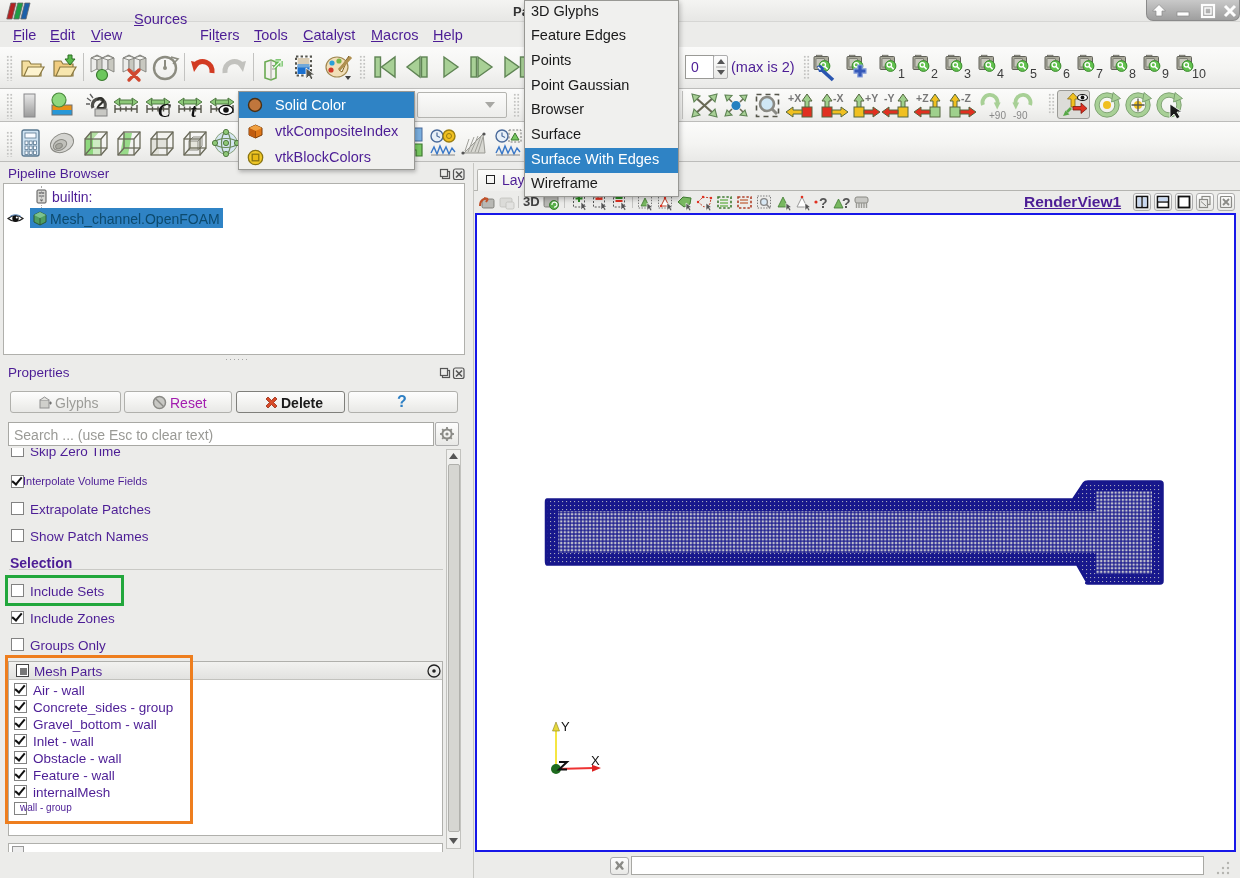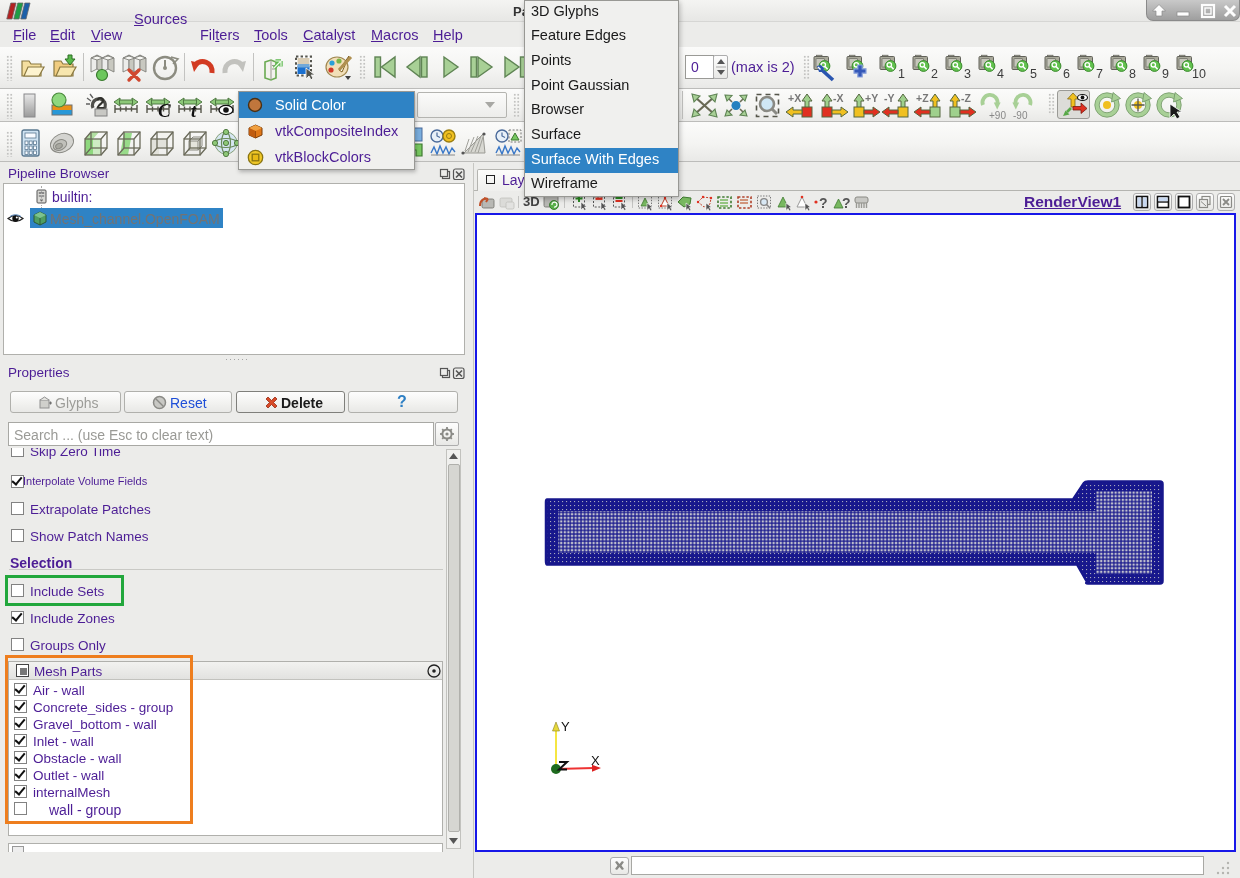--- a/index.html
+++ b/index.html
@@ -526,21 +526,21 @@
     <circle cx="8.5" cy="7.5" r="3.2" fill="#111"></circle>
     <circle cx="9.8" cy="6.4" r="1" fill="#fff"></circle>
     <path d="M3 5.5 Q8.5 2 14 5.5" fill="none" stroke="#4a7ab0" stroke-width="1"></path>
   </svg>
 <div class="ab" style="left:30px;top:208px;width:193px;height:20px;background:#2f83c5"></div>
 <svg style="left:32px;top:210px" width="16" height="16">
     <path d="M2 5 L8 2 L14 5 L14 12 L8 15 L2 12 Z" fill="#4f9e62" stroke="#2c5a38" stroke-width="1"></path>
     <path d="M2 5 L8 8 L14 5 L8 2 Z" fill="#7cc28e"></path>
     <path d="M8 8 L8 15" stroke="#2c5a38" stroke-width="1"></path>
   </svg>
-<div class="txt" style="left:50px;top:212px;font-size:14px;color:#737373">Mesh_channel.OpenFOAM</div>
+<div class="txt" style="left:50px;top:212px;font-size:14px;color:#0c4a6e">Mesh_channel.OpenFOAM</div>
 <div class="txt" style="left:225px;top:355px;font-size:9px;color:#999;letter-spacing:1px">······</div>
 <div class="txt" style="left:8px;top:366px;font-size:13.5px">Properties</div>
 <svg style="left:439px;top:367px" width="26" height="13">
     <rect x="3.5" y="3.5" width="7" height="7" fill="none" stroke="#555" stroke-width="1.2"></rect>
     <rect x="1.5" y="1.5" width="7" height="7" fill="#ececea" stroke="#555" stroke-width="1.2"></rect>
     <rect x="14.5" y="1" width="10.5" height="10.5" rx="2" fill="none" stroke="#555" stroke-width="1.2"></rect>
     <path d="M17 3.5 L23 9.5 M23 3.5 L17 9.5" stroke="#555" stroke-width="1.6"></path>
   </svg>
 <div class="btn" style="left:10px;top:391px;width:111px;height:22px;border-color:#b0b0ac"></div>
 <div class="btn" style="left:124px;top:391px;width:108px;height:22px;border-color:#b0b0ac"></div>
@@ -549,21 +549,21 @@
 <svg style="left:38px;top:395px" width="15" height="15">
     <rect x="2" y="5" width="9" height="8" fill="#d0d0cc" stroke="#909090" stroke-width="1"></rect>
     <path d="M2 5 L6.5 2 L11 5" fill="#e4e4e0" stroke="#909090" stroke-width="1"></path>
     <path d="M11 8 L14 8 M12.5 6.5 L12.5 9.5" stroke="#707070" stroke-width="1.2"></path>
   </svg>
 <div class="txt" style="left:55px;top:396px;font-size:14px;color:#9c9c98">Glyphs</div>
 <svg style="left:152px;top:395px" width="15" height="15">
     <circle cx="7.5" cy="7.5" r="6" fill="#c8c8c4" stroke="#8a8a86" stroke-width="1.5"></circle>
     <path d="M3.5 3.5 L11.5 11.5" stroke="#8a8a86" stroke-width="1.5"></path>
   </svg>
-<div class="txt" style="left:170px;top:396px;font-size:14px;color:#1d4ed8">Reset</div>
+<div class="txt" style="left:170px;top:396px;font-size:14px;color:#a21caf">Reset</div>
 <svg style="left:264px;top:395px" width="15" height="15">
     <path d="M2 4 L4 2 L7.5 5.5 L11 2 L13 4 L9.5 7.5 L13 11 L11 13 L7.5 9.5 L4 13 L2 11 L5.5 7.5 Z" fill="#d84b28" stroke="#9a2a14" stroke-width="0.8"></path>
   </svg>
 <div class="txt" style="left:281px;top:396px;font-size:14px;font-weight:bold;color:#1a1a1a">Delete</div>
 <div class="txt" style="left:397px;top:394px;font-size:16px;font-weight:bold;color:#2d7fc4">?</div>
 <div class="ab" style="left:8px;top:422px;width:426px;height:24px;background:#fff;border:1px solid #a8a8a4"></div>
 <div class="txt" style="left:14px;top:428px;font-size:14px;color:#9a9a96">Search ... (use Esc to clear text)</div>
 <div class="btn" style="left:435px;top:422px;width:24px;height:24px;border-radius:2px"></div>
 <svg style="left:439px;top:426px" width="16" height="16">
     <circle cx="8" cy="8" r="4.6" fill="none" stroke="#8a8a86" stroke-width="2"></circle>
@@ -610,25 +610,25 @@
 <div class="txt" style="left:33px;top:684px;font-size:13.5px">Air - wall</div>
 <div class="cb chk" style="left:14px;top:700px"></div>
 <div class="txt" style="left:33px;top:701px;font-size:13.5px">Concrete_sides - group</div>
 <div class="cb chk" style="left:14px;top:717px"></div>
 <div class="txt" style="left:33px;top:718px;font-size:13.5px">Gravel_bottom - wall</div>
 <div class="cb chk" style="left:14px;top:734px"></div>
 <div class="txt" style="left:33px;top:735px;font-size:13.5px">Inlet - wall</div>
 <div class="cb chk" style="left:14px;top:751px"></div>
 <div class="txt" style="left:33px;top:752px;font-size:13.5px">Obstacle - wall</div>
 <div class="cb chk" style="left:14px;top:768px"></div>
-<div class="txt" style="left:33px;top:769px;font-size:13.5px">Outlet - wall</div>
+<div class="txt" style="left:33px;top:769px;font-size:13.5px">Feature - wall</div>
 <div class="cb chk" style="left:14px;top:785px"></div>
 <div class="txt" style="left:33px;top:786px;font-size:13.5px">internalMesh</div>
 <div class="cb" style="left:14px;top:802px"></div>
-<div class="txt" style="left:49px;top:803px;font-size:14px">wall - group</div>
+<div class="txt" style="left:20px;top:803px;font-size:10px">wall - group</div>
 <div class="ab" style="left:5px;top:575px;width:119px;height:31px;border:3px solid #22a73c"></div>
 <div class="ab" style="left:5px;top:655px;width:188px;height:169px;border:3px solid #ee7e1e"></div>
 <div class="ab" style="left:8px;top:843px;width:435px;height:9px;background:#fff;border:1px solid #b0b0ac;border-bottom:none"></div>
 <div class="ab" style="left:12px;top:846px;width:12px;height:6px;background:#eee;border:1px solid #999;border-bottom:none"></div>
 <div class="ab" style="left:446px;top:449px;width:15px;height:400px;background:#f0f0ee;border:1px solid #c2c2be"></div>
 <svg style="left:448px;top:452px" width="11" height="9">
     <path d="M5.5 1 L10 7 L1 7 Z" fill="#555"></path>
   </svg>
 <svg style="left:448px;top:836px" width="11" height="9">
     <path d="M5.5 8 L10 2 L1 2 Z" fill="#555"></path>

